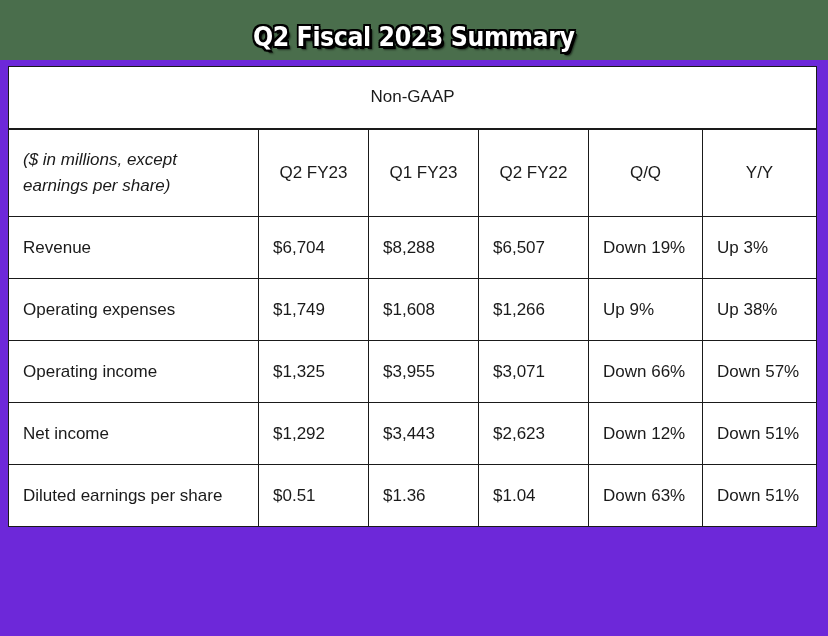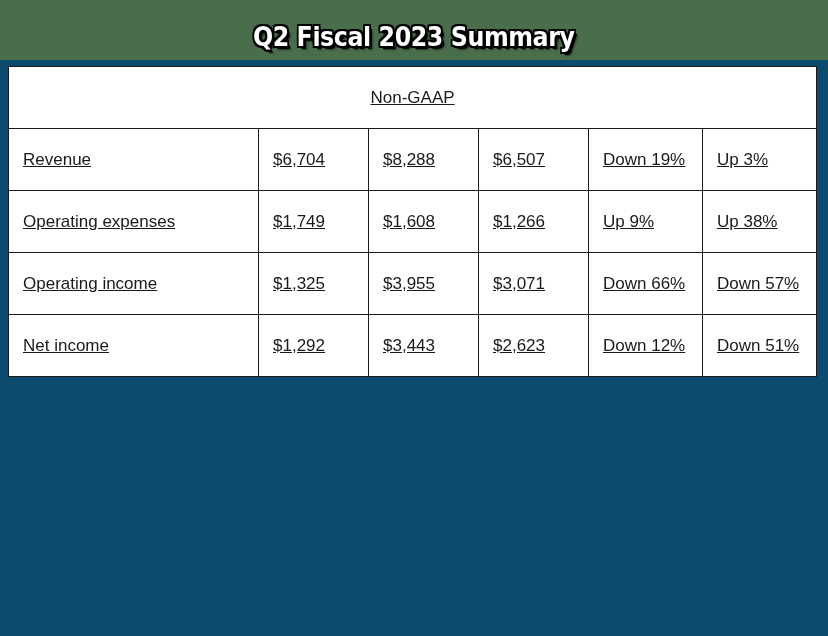--- a/index.html
+++ b/index.html
@@ -10,21 +10,21 @@
     width: 828px;
     height: 636px;
     background: #ffffff;
     font-family: "Liberation Sans", sans-serif;
     overflow: hidden;
   }
   #page {
     position: relative;
     width: 828px;
     height: 636px;
-    background: #0c4a6e;
+    background: #6d28d9;
   }
   #title-banner {
     position: absolute;
     left: 0;
     top: 0;
     width: 828px;
     height: 60px;
     background: #4a6e4c;
     display: flex;
     align-items: center;
@@ -56,21 +56,20 @@
     table-layout: fixed;
     background: #ffffff;
   }
   #summary-table td {
     border: 1px solid #1a1a1a;
     padding: 0 14px;
     font-size: 17px;
     color: #1a1a1a;
     vertical-align: middle;
     box-sizing: border-box;
-    text-decoration: underline;
   }
   #summary-table tr.row-divider-strong td {
     border-top-width: 2px;
   }
   .outer-top td { border-top-width: 2px; }
   .outer-bottom td { border-bottom-width: 2px; }
   td.edge-left { border-left-width: 2px; }
   td.edge-right { border-right-width: 2px; }
   .gaap-cell {
     text-align: center;
@@ -119,20 +118,31 @@
       <col class="col-period">
       <col class="col-period">
       <col class="col-period">
       <col class="col-change">
       <col class="col-change">
     </colgroup>
     <tbody id="table-body">
         <tr class="outer-top">
           <td class="gaap-cell edge-left edge-right" colspan="6">Non-GAAP</td>
         </tr>
+        <tr class="row-divider-strong">
+          <td class="hdr-metric edge-left">
+            <div>($ in millions, except</div>
+            <div>earnings per share)</div>
+          </td>
+          <td class="hdr-col">Q2 FY23</td>
+          <td class="hdr-col">Q1 FY23</td>
+          <td class="hdr-col">Q2 FY22</td>
+          <td class="hdr-col">Q/Q</td>
+          <td class="hdr-col edge-right">Y/Y</td>
+        </tr>
         <tr class="r-normal">
           <td class="metric-label edge-left">Revenue</td>
           <td class="metric-value">$6,704</td>
           <td class="metric-value">$8,288</td>
           <td class="metric-value">$6,507</td>
           <td class="metric-value">Down 19%</td>
           <td class="metric-value edge-right">Up 3%</td>
         </tr>
         <tr class="r-normal">
           <td class="metric-label edge-left">Operating expenses</td>
@@ -151,16 +161,24 @@
           <td class="metric-value edge-right">Down 57%</td>
         </tr>
         <tr class="r-normal">
           <td class="metric-label edge-left">Net income</td>
           <td class="metric-value">$1,292</td>
           <td class="metric-value">$3,443</td>
           <td class="metric-value">$2,623</td>
           <td class="metric-value">Down 12%</td>
           <td class="metric-value edge-right">Down 51%</td>
         </tr>
+        <tr class="r-normal outer-bottom">
+          <td class="metric-label edge-left">Diluted earnings per share</td>
+          <td class="metric-value">$0.51</td>
+          <td class="metric-value">$1.36</td>
+          <td class="metric-value">$1.04</td>
+          <td class="metric-value">Down 63%</td>
+          <td class="metric-value edge-right">Down 51%</td>
+        </tr>
       </tbody>
   </table>
 
 </div>
 
 </body></html>

